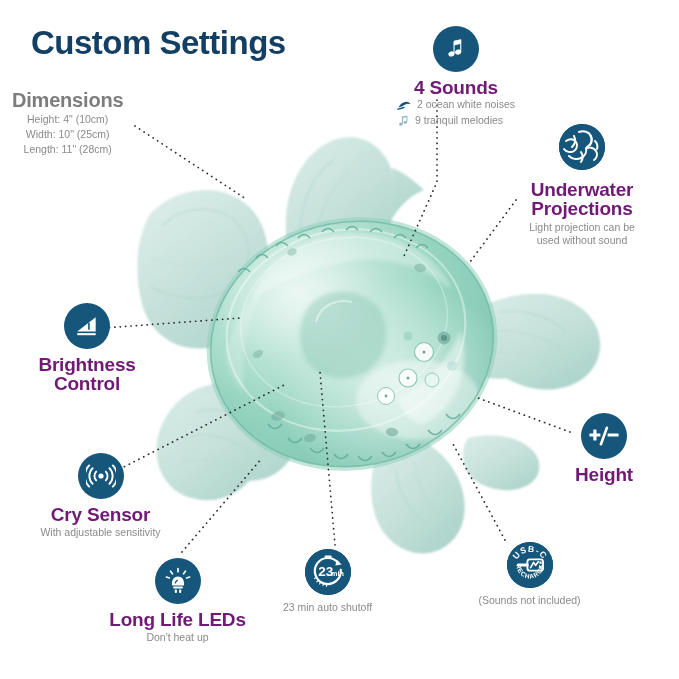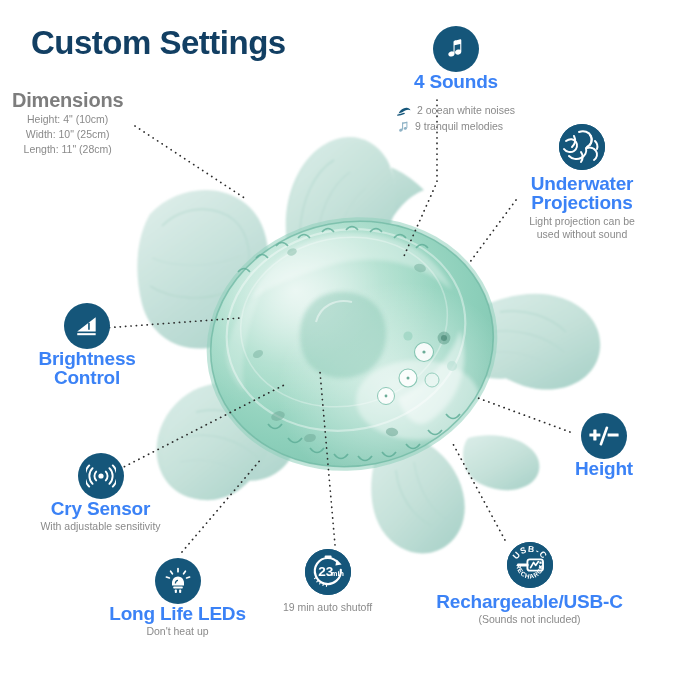--- a/index.html
+++ b/index.html
@@ -21,42 +21,42 @@
 
   
   .feature{position:absolute;z-index:3;text-align:center;}
   .icon-badge{
     width:46px;height:46px;border-radius:50%;
     background:#15567a;
     display:inline-flex;align-items:center;justify-content:center;
     position:relative;
   }
   .feat-title{
-    font-size:19px;font-weight:bold;color:#3b82f6;
-    line-height:1.02;letter-spacing:-.2px;
+    font-size:19px;font-weight:bold;color:#701a75;
+    line-height:1.02;margin-top:6px;letter-spacing:-.2px;
     white-space:pre-line;
   }
   .feat-sub{
     font-size:10.5px;color:#8a8a8a;line-height:1.25;margin-top:2px;
     white-space:pre-line;
   }
 
   
   #page-title{
     position:absolute;left:31px;top:24px;z-index:4;
     font-size:33px;font-weight:bold;color:#123f63;letter-spacing:-.5px;
   }
 
   
   #dimensions{position:absolute;left:12px;top:89px;z-index:4;text-align:center;}
   #dimensions .dim-title{font-size:20px;font-weight:bold;color:#7d7d7d;letter-spacing:-.2px;}
   #dimensions .dim-row{font-size:10.5px;color:#8a8a8a;line-height:1.42;}
 
   
-  .sub-list{margin-top:12px;text-align:left;display:inline-block;}
+  .sub-list{margin-top:0;text-align:left;display:inline-block;}
   .sub-row{display:flex;align-items:center;gap:5px;font-size:10.5px;color:#8a8a8a;line-height:1.5;}
   .sub-row svg{flex:0 0 auto;}
 
   
   #feat-sounds{left:381px;top:26px;width:150px;}
   #feat-underwater{left:489px;top:124px;width:186px;}
   #feat-brightness{left:22px;top:303px;width:130px;}
   #feat-cry{left:18px;top:453px;width:165px;}
   #feat-leds{left:100px;top:558px;width:155px;}
   #feat-onoff{left:260px;top:549px;width:135px;}
@@ -383,21 +383,21 @@
           <path d="M12.8 31.6 11.8 32.8"></path>
             <path d="M15.4 33.6 14.6 35"></path>
           <path d="M18.4 35 17.9 36.5"></path>
             <path d="M21.6 35.8 21.4 37.4"></path>
           <path d="M10.8 28.8 9.5 29.6"></path>
         </g>
         <text x="20.8" y="27.4" font-family="Liberation Sans, sans-serif" font-size="13.6" font-weight="bold" fill="#ffffff" text-anchor="middle">23</text>
         <text x="32.4" y="27.2" font-family="Liberation Sans, sans-serif" font-size="7.2" font-weight="bold" fill="#ffffff" text-anchor="middle">min</text>
       </svg>
     </div>
-    <div class="feat-sub">19 min auto shutoff</div>
+    <div class="feat-sub">23 min auto shutoff</div>
   </div>
 
   <div class="feature" id="feat-usbc">
     <div class="icon-badge">
       <svg width="46" height="46" viewBox="0 0 46 46">
         <circle cx="23" cy="23" r="23" fill="#15567a"></circle>
         <defs>
           <path id="arcTop" d="M8 25 A15 15 0 0 1 38 25" fill="none"></path>
           <path id="arcBot" d="M9.5 23 A13.5 13.5 0 0 0 36.5 23" fill="none"></path>
         </defs>
@@ -407,21 +407,20 @@
         <text font-family="Liberation Sans, sans-serif" font-size="6.4" font-weight="bold" fill="#ffffff" letter-spacing=".8">
           <textPath href="#arcBot" startOffset="50%" text-anchor="middle">RECHARGE</textPath>
         </text>
         <rect x="10" y="21.4" width="11.5" height="3.2" rx="1.2" fill="#ffffff"></rect>
         <rect x="20.4" y="17.4" width="15.6" height="11.2" rx="2.4" fill="none" stroke="#ffffff" stroke-width="1.9"></rect>
         <path d="M23.6 25.6 26.6 20.4 28.6 23.4 31.4 19.6" fill="none" stroke="#ffffff" stroke-width="1.7" stroke-linecap="round" stroke-linejoin="round"></path>
         <rect x="32.4" y="19.6" width="2.2" height="2.2" fill="#ffffff"></rect>
         <rect x="32.4" y="23.8" width="2.2" height="2.2" fill="#ffffff"></rect>
       </svg>
     </div>
-    <div class="feat-title">Rechargeable/USB-C</div>
     <div class="feat-sub">(Sounds not included)</div>
   </div>
 
   <div class="feature" id="feat-volume">
     <div class="icon-badge">
       <svg width="34" height="26" viewBox="0 0 34 26">
         <rect x="2.4" y="10.4" width="11" height="3.2" rx=".4" fill="#ffffff"></rect>
         <rect x="6.3" y="6.5" width="3.2" height="11" rx=".4" fill="#ffffff"></rect>
         <rect x="15.6" y="3" width="2.6" height="20" rx="1" fill="#ffffff" transform="rotate(20 16.9 13)"></rect>
         <rect x="20.6" y="10.4" width="11" height="3.2" rx=".4" fill="#ffffff"></rect>

